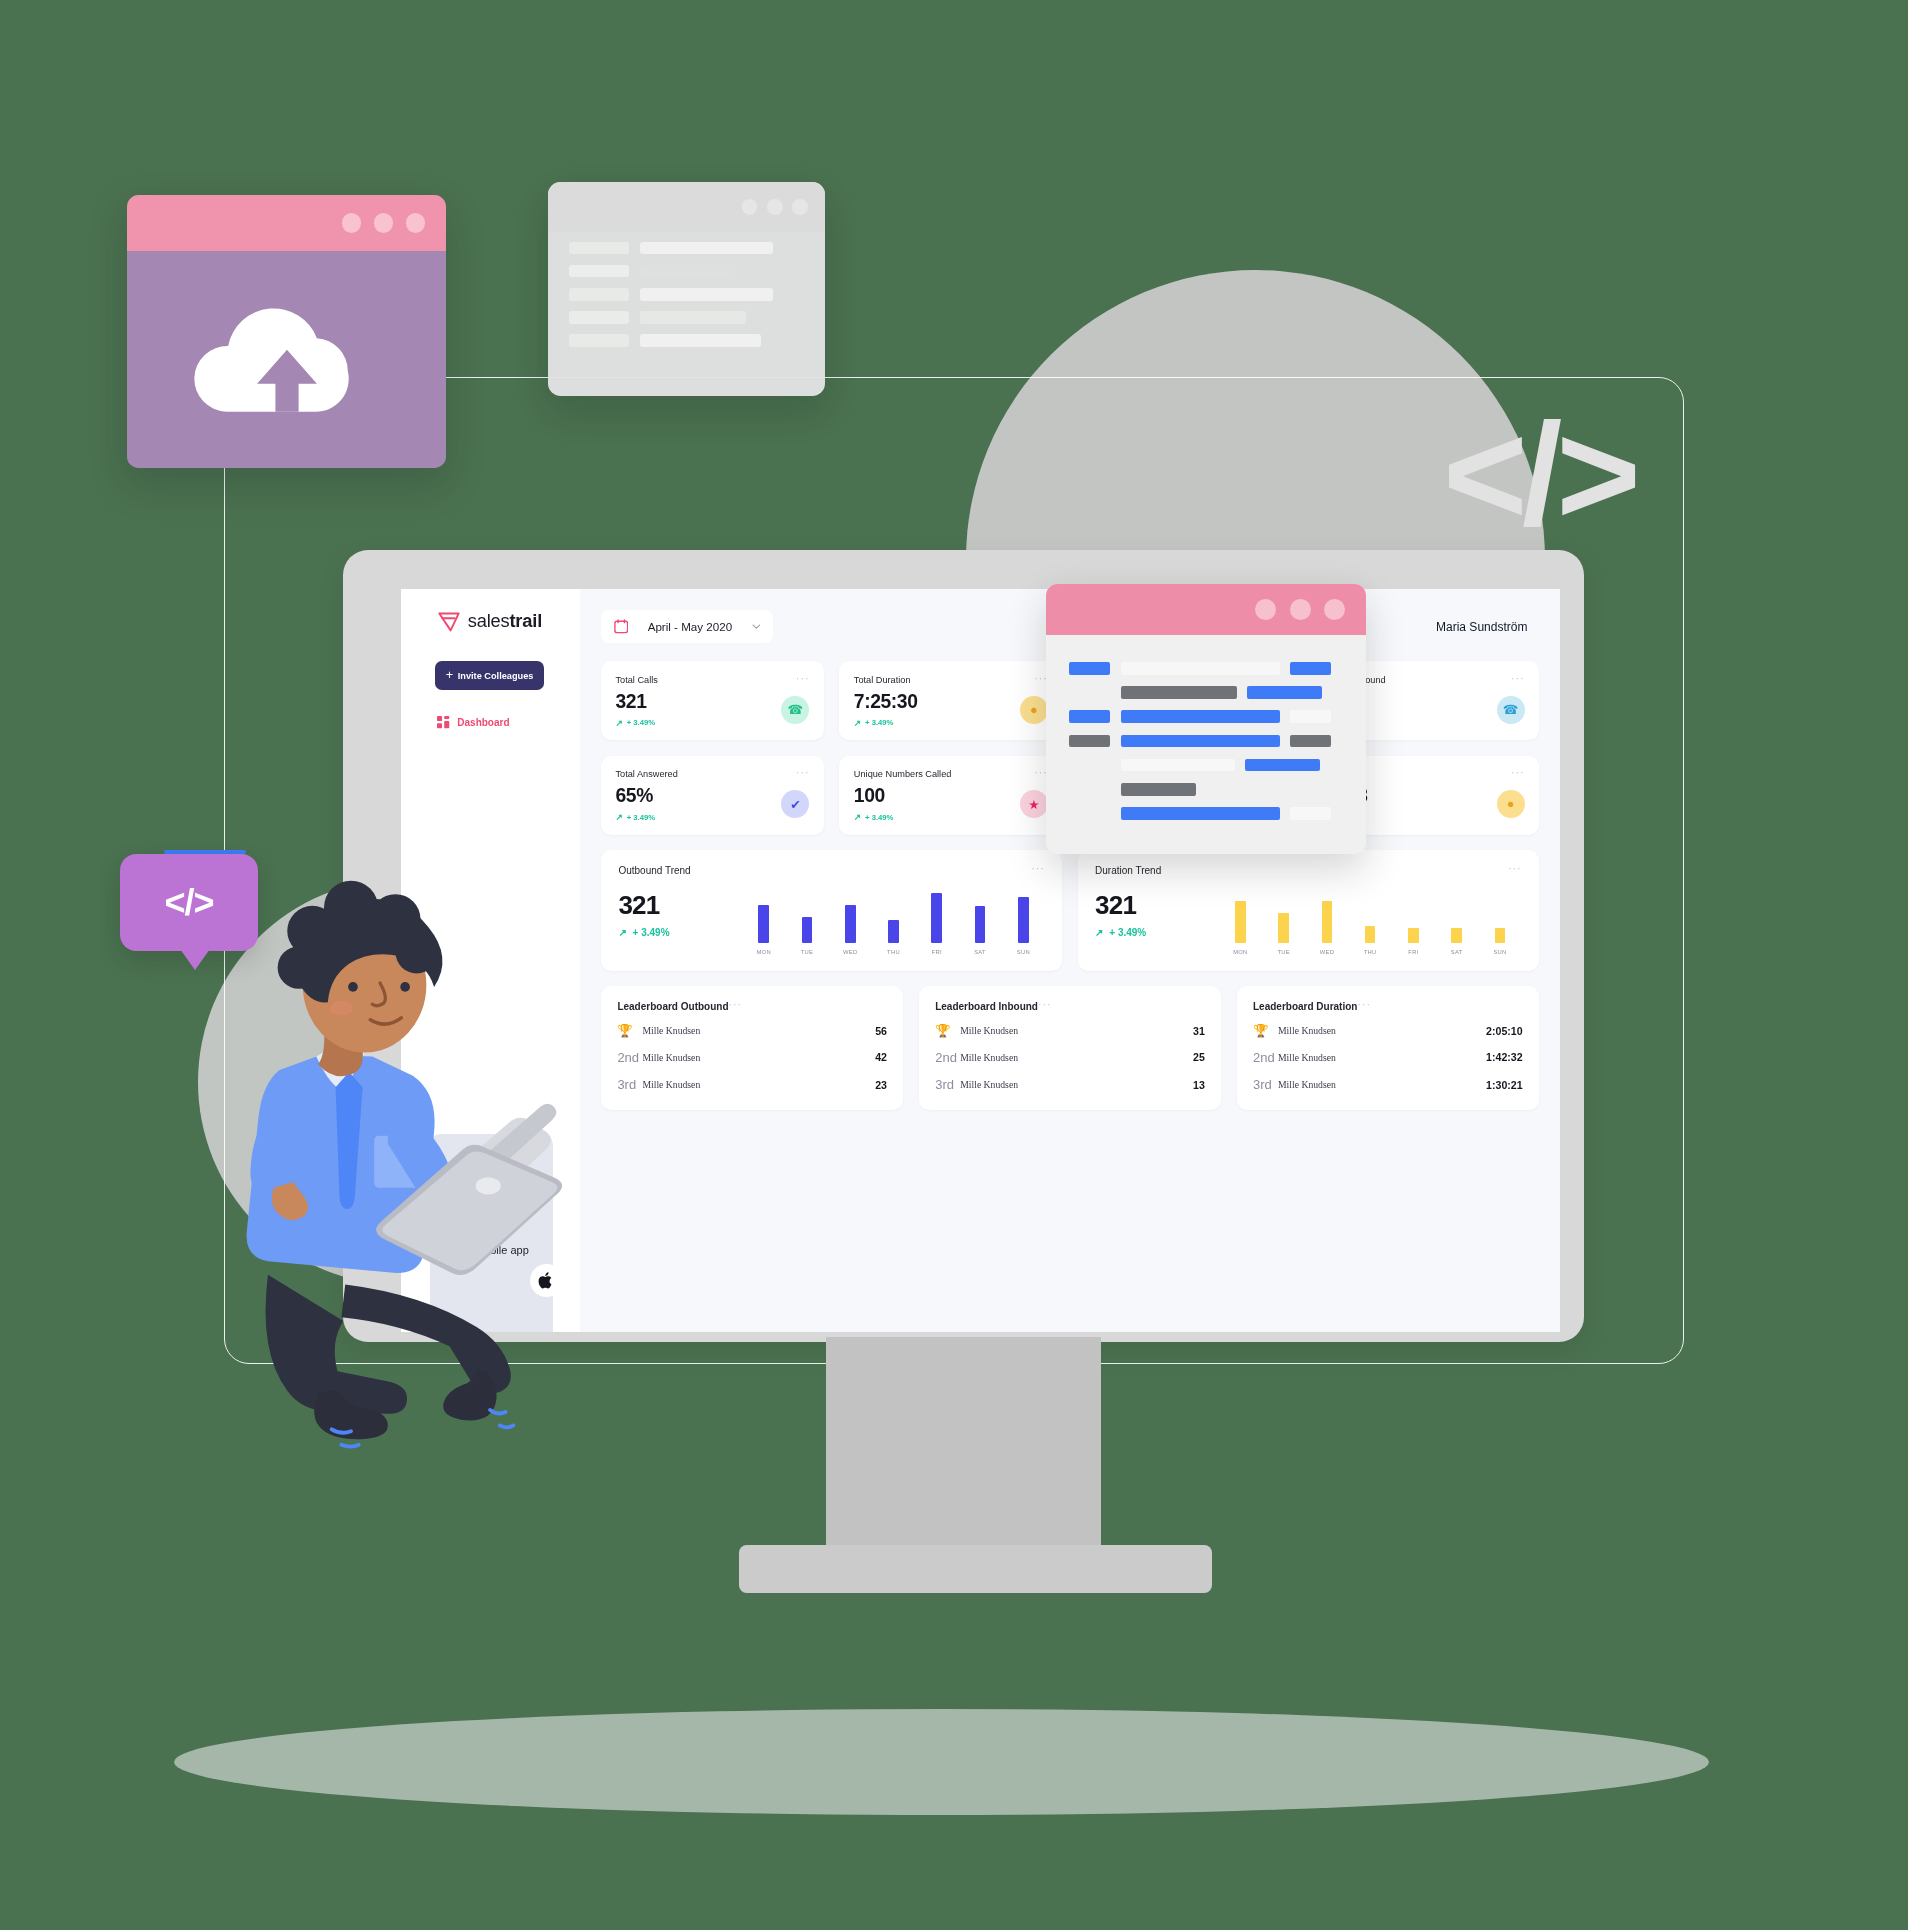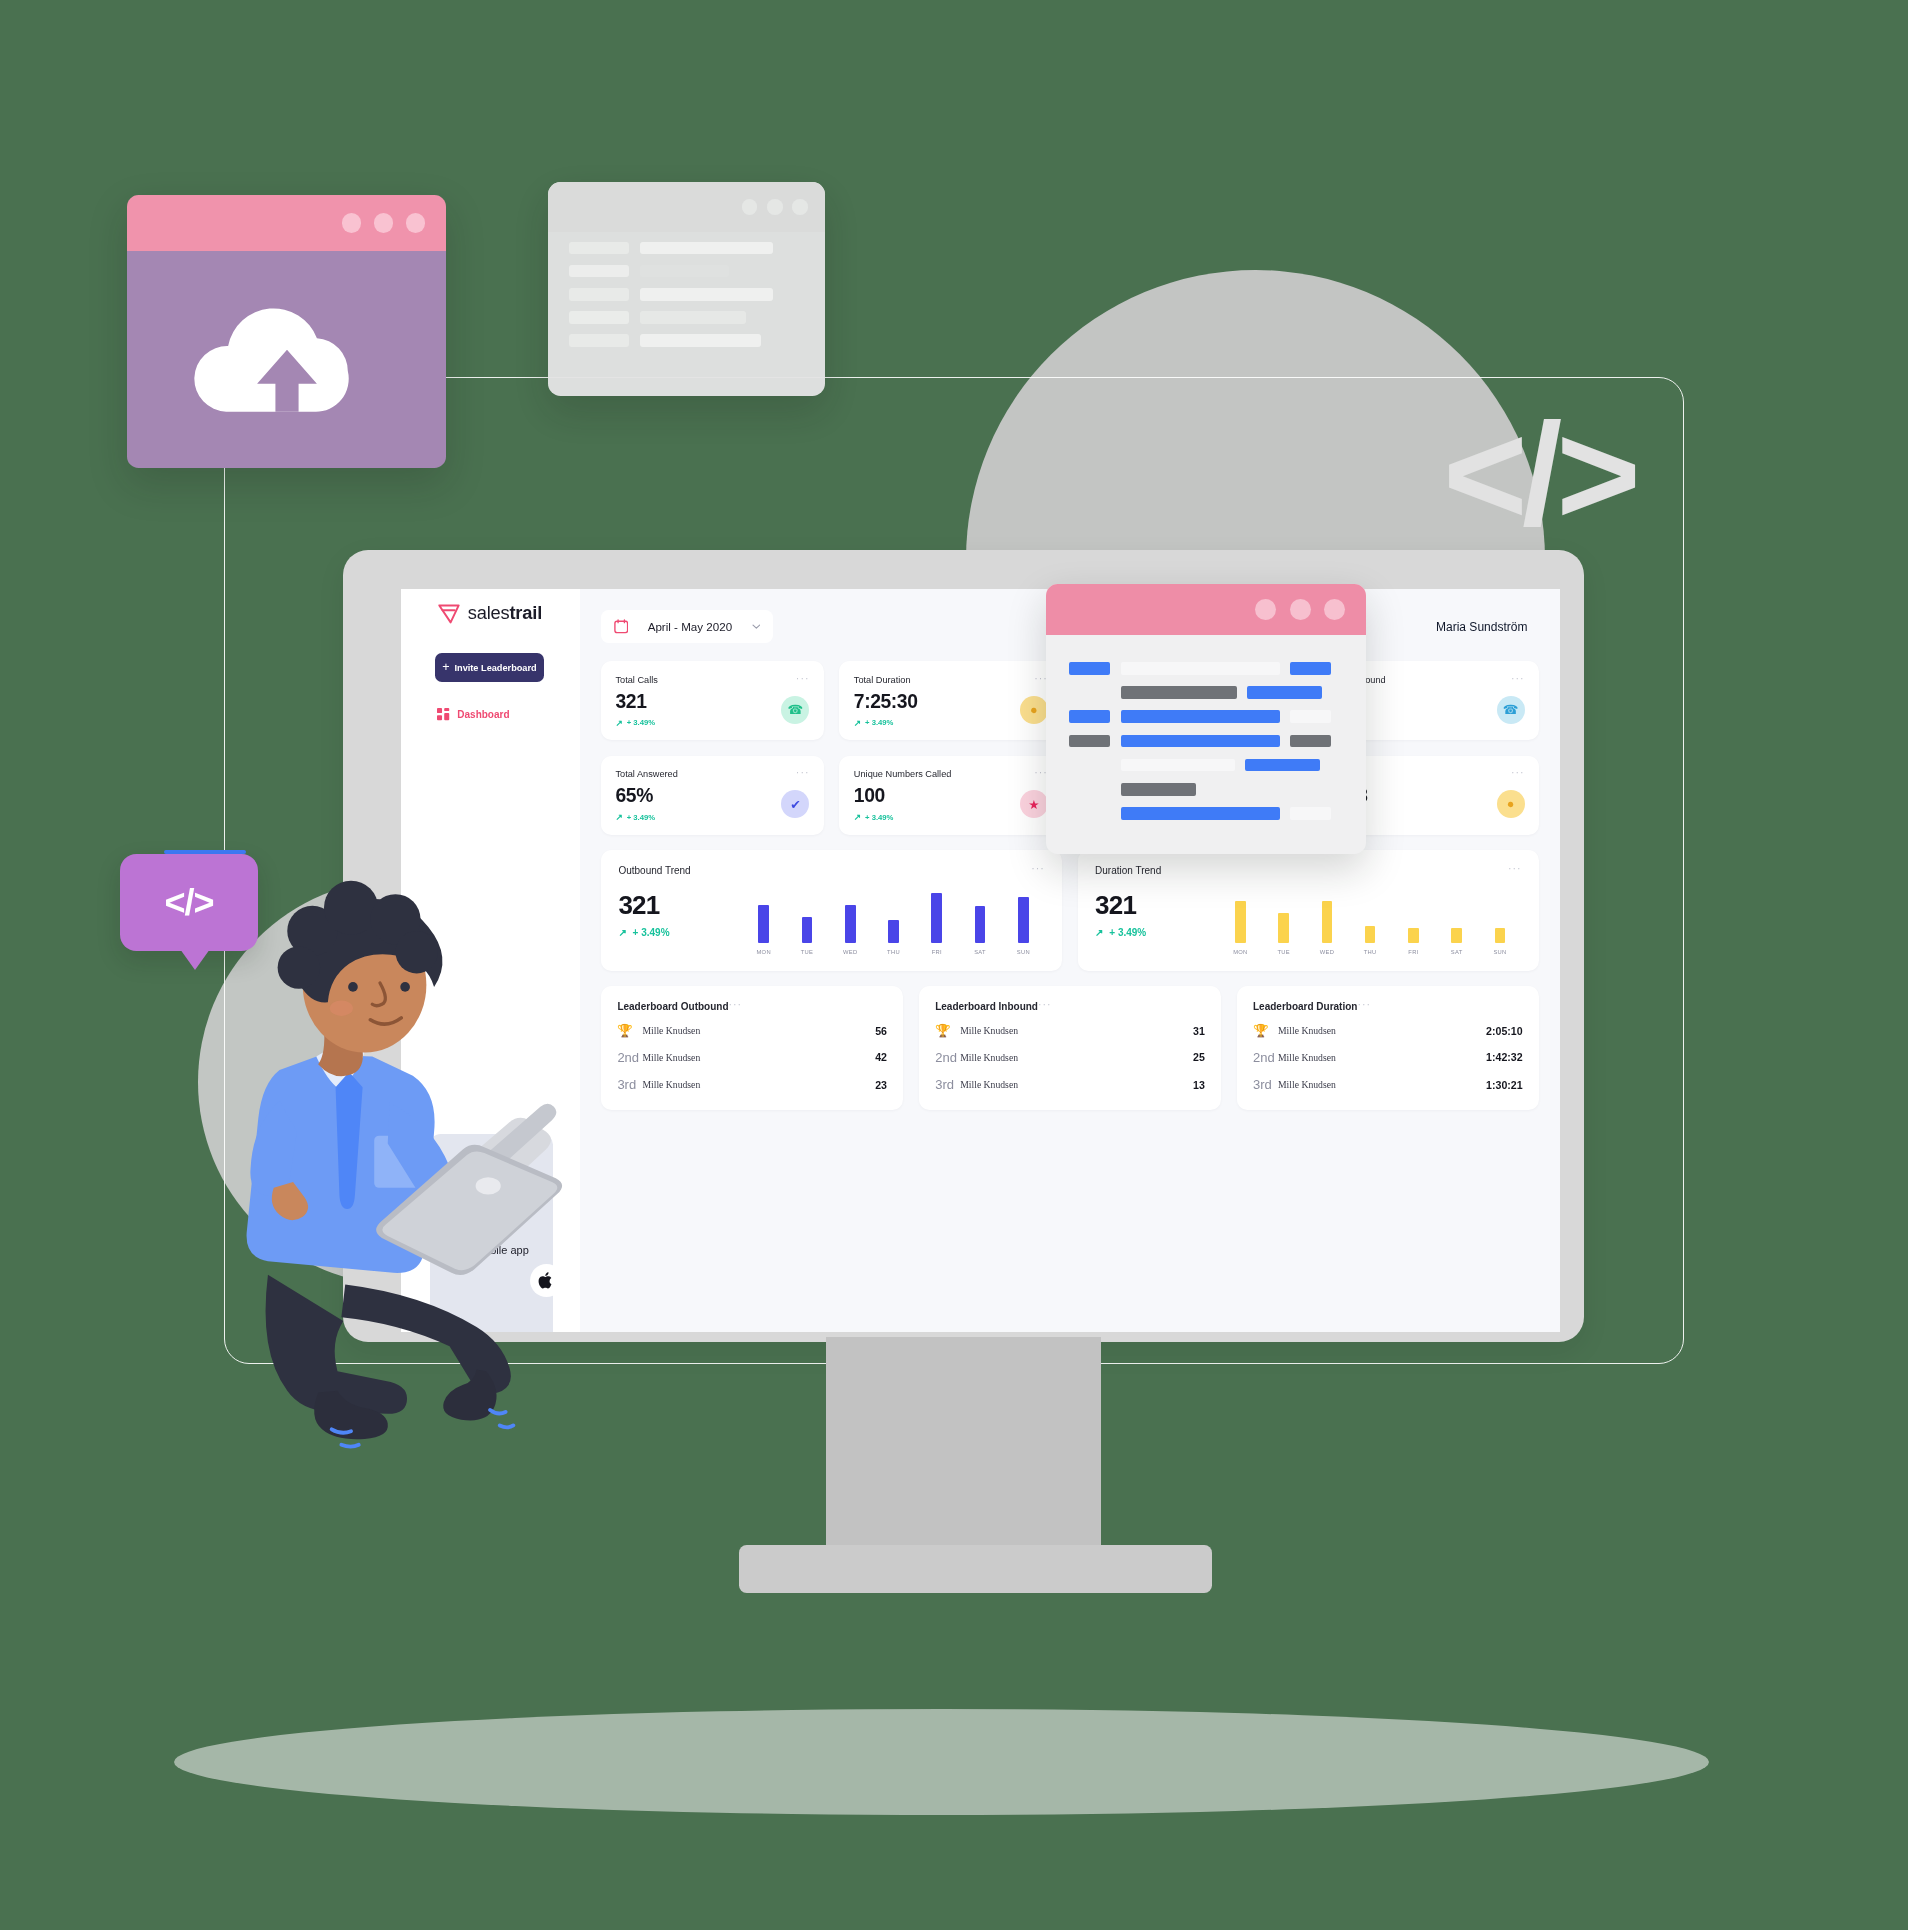--- a/index.html
+++ b/index.html
@@ -109,21 +109,21 @@
     height: 48px;
     background: #cbcbcb;
     border-radius: 7.7px;
   }
 
   
   .sidebar {
     width: 179px;
     flex: 0 0 179px;
     background: #ffffff;
-    padding: 13px 0 0 0;
+    padding: 21px 0 0 0;
     position: relative;
   }
   .brand {
     display: flex;
     align-items: center;
     gap: 6.8px;
     padding-left: 36px;
     margin-bottom: 29px;
   }
   .brand-logo { width: 24px; height: 21px; }
@@ -531,21 +531,21 @@
       <div class="brand">
         <svg class="brand-logo" viewBox="0 0 28 26">
           <path d="M2 3 L26 3 L16 24 Z" fill="none" stroke="#ef4a72" stroke-width="2.4" stroke-linejoin="round"></path>
           <path d="M6 9 L21 9" stroke="#ef4a72" stroke-width="2.4" stroke-linecap="round"></path>
         </svg>
         <div class="brand-text"><span>sales</span><b>trail</b></div>
       </div>
 
       <button class="invite-btn">
         <span class="invite-plus">+</span>
-        <span>Invite Leaderboard</span>
+        <span>Invite Colleagues</span>
       </button>
 
       <div class="nav-item">
         <svg class="nav-icon" viewBox="0 0 14 14">
           <rect x="0" y="0" width="5.6" height="5.6" rx="1" fill="#ef4a72"></rect>
           <rect x="8" y="0" width="5.6" height="3.4" rx="1" fill="#ef4a72"></rect>
           <rect x="0" y="8" width="5.6" height="5.6" rx="1" fill="#ef4a72"></rect>
           <rect x="8" y="5.6" width="5.6" height="8" rx="1" fill="#ef4a72"></rect>
         </svg>
         <span>Dashboard</span>

